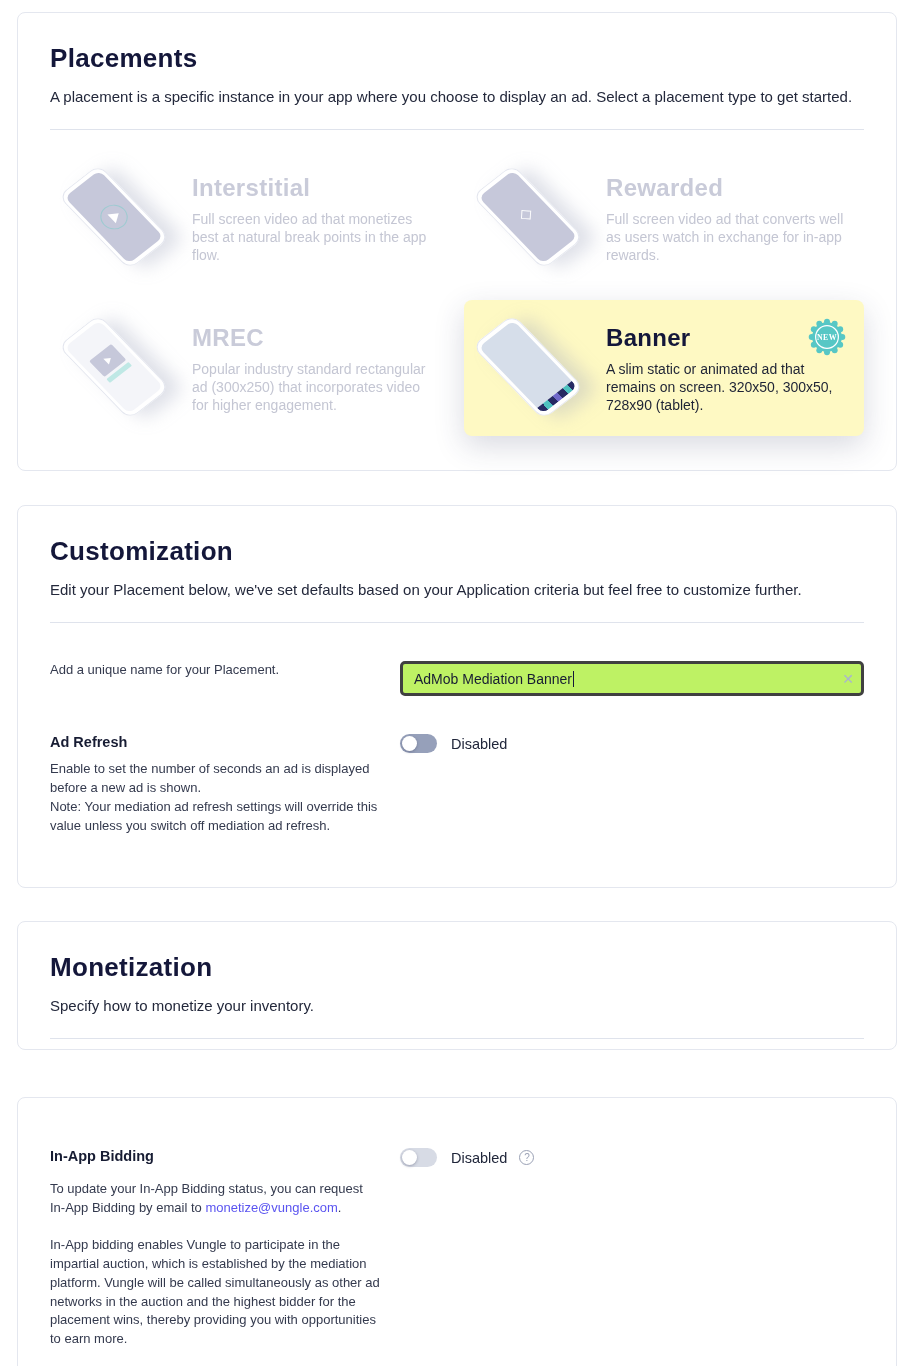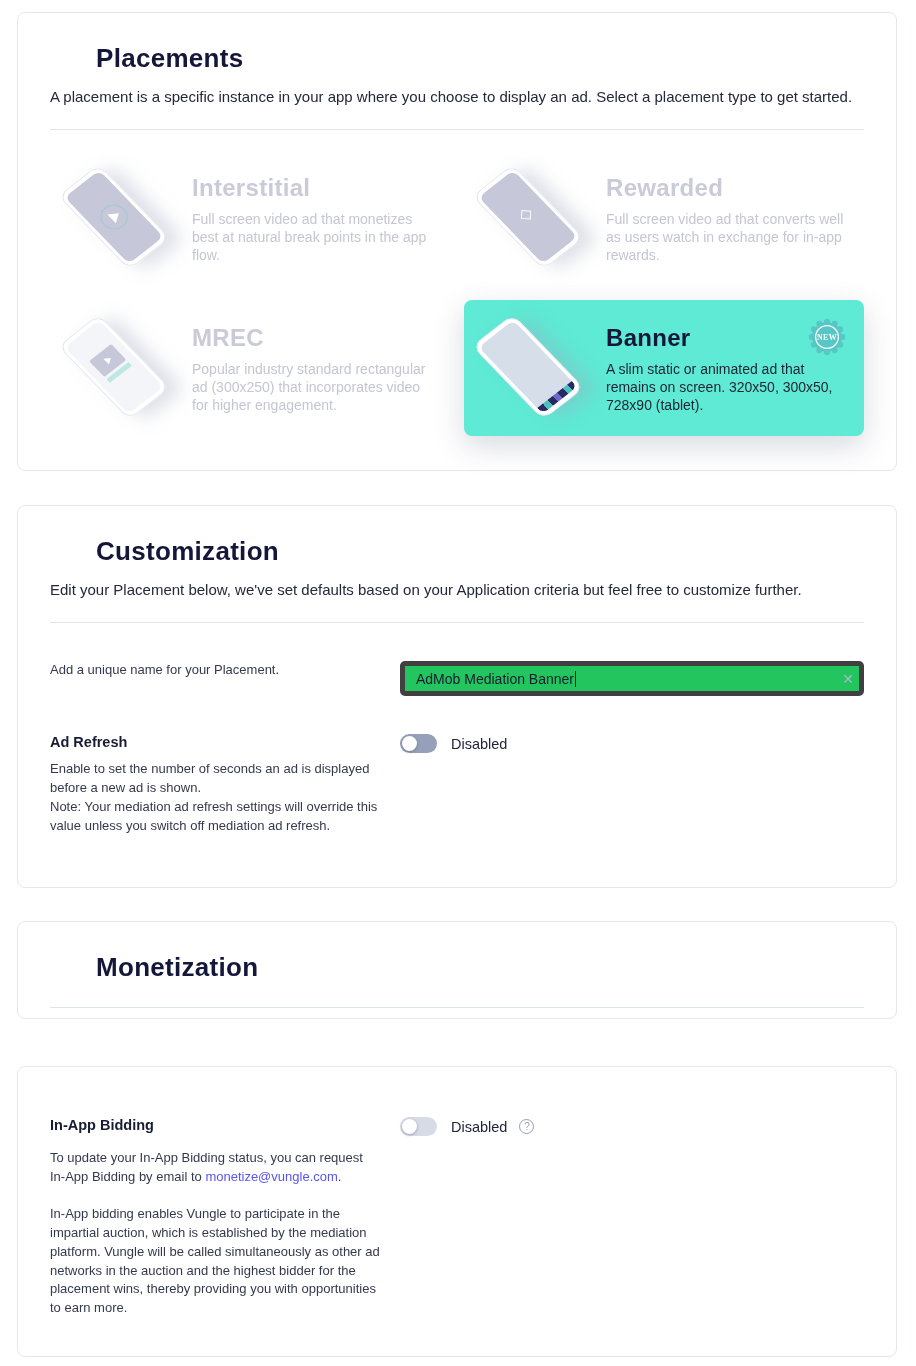--- a/index.html
+++ b/index.html
@@ -12,21 +12,20 @@
     border-radius: 8px;
     margin: 0 19px 0 17px;
     padding: 30px 32px 28px 32px;
   }
   .card-title {
     font-size: 26px;
     font-weight: 800;
     color: #14173a;
     letter-spacing: .3px;
     margin-bottom: 14px;
-    margin-left: 46px;
   }
   .card-subtitle { font-size: 15px; color: #23283b; }
   .divider { border: none; border-top: 1px solid #dfe3ec; margin-top: 24px; }
 
   
   .types-grid {
     display: grid;
     grid-template-columns: 1fr 1fr;
     column-gap: 4px;
     row-gap: 10px;
@@ -35,21 +34,21 @@
   }
   .type {
     display: flex;
     gap: 22px;
     padding: 18px 16px;
     border-radius: 8px;
     position: relative;
     cursor: pointer;
   }
   .type.selected {
-    background: #5eead4;
+    background: #fef9c3;
     box-shadow: 0 10px 30px rgba(45, 50, 90, .18);
   }
   .type-text { padding-top: 6px; max-width: 250px; }
   .type-title { font-size: 24px; font-weight: 800; color: #c9cbd9; letter-spacing: .3px; margin-bottom: 8px; }
   .type-desc { font-size: 14px; line-height: 1.3; color: #c4c6d3; }
   .type.selected .type-title { color: #14173a; }
   .type.selected .type-desc { color: #1e2335; }
 
   
   .phone-wrap { width: 104px; height: 100px; position: relative; flex: 0 0 104px; }
@@ -94,22 +93,22 @@
   
   .setting-row { display: flex; align-items: flex-start; margin-top: 38px; }
   .setting-left { width: 350px; flex: 0 0 350px; padding-right: 20px; }
   .setting-label { font-size: 14.5px; font-weight: 700; color: #171c33; margin-bottom: 10px; }
   .setting-desc { font-size: 13px; line-height: 1.45; color: #343a4e; }
   .setting-right { flex: 1; }
 
   .input-wrap { position: relative; width: 100%; }
   .text-input {
     width: 100%; height: 35px;
-    border: 5px solid #404040; border-radius: 5px;
-    background: #22c55e; padding: 0 32px 0 11px;
+    border: 3px solid #404040; border-radius: 5px;
+    background: #bef264; padding: 0 32px 0 11px;
     font-size: 14px; color: #171c33; font-family: "Liberation Sans", sans-serif;
     display: flex; align-items: center;
   }
   .caret { display: inline-block; width: 1px; height: 16px; background: #14173a; margin-left: 1px; vertical-align: -3px; }
   .clear-btn {
     position: absolute; right: 10px; top: 50%; transform: translateY(-50%);
     color: #aab4d0; font-size: 14px; cursor: pointer; background: none; border: none;
     font-family: "Liberation Sans", sans-serif;
   }
 
@@ -273,20 +272,21 @@
             <div class="knob"></div>
           </div>
         <span class="toggle-status">Disabled</span>
       </div>
     </div>
   </div>
 </section>
 
 <section class="card" id="monetization-card">
   <h2 class="card-title">Monetization</h2>
+  <p class="card-subtitle">Specify how to monetize your inventory.</p>
   <hr class="divider">
 </section>
 
 <section class="card" id="bidding-card">
   <div class="setting-row" style="margin-top:0;">
     <div class="setting-left">
       <div class="setting-label">In-App Bidding</div>
       <div class="bidding-desc">
         <p><span>To update your In-App Bidding status, you can request In-App Bidding by email to </span><a class="email-link">monetize@vungle.com</a><span>.</span></p>
         <p>In-App bidding enables Vungle to participate in the impartial auction, which is established by the mediation platform. Vungle will be called simultaneously as other ad networks in the auction and the highest bidder for the placement wins, thereby providing you with opportunities to earn more.</p>

